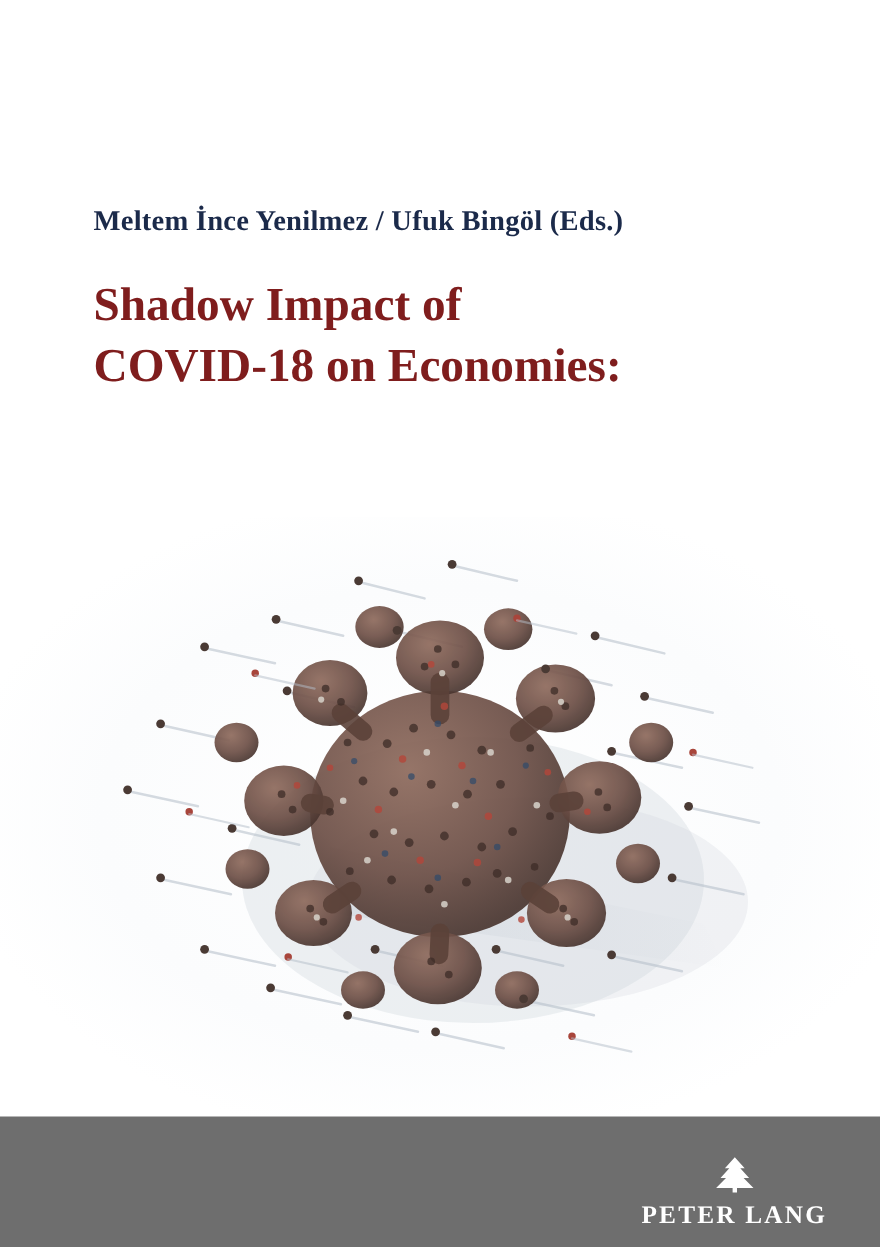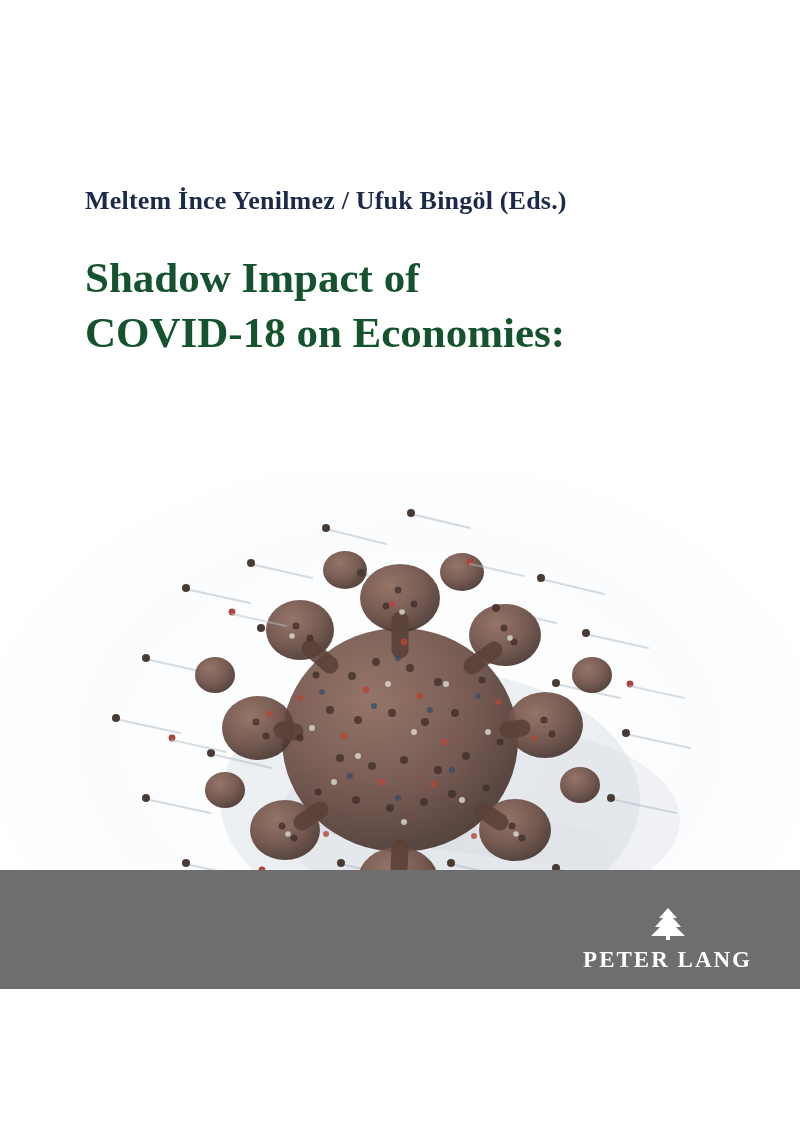--- a/index.html
+++ b/index.html
@@ -13,21 +13,21 @@
     font-family: "Liberation Serif", serif;
     overflow: hidden;
     position: relative;
   }
 
   .cover {
     position: absolute;
     left: 0;
     top: 0;
     width: 800px;
-    height: 989px;
+    height: 1134px;
     background: #ffffff;
     overflow: hidden;
   }
 
   
   .text-block {
     position: absolute;
     left: 85px;
     top: 185px;
     width: 640px;
@@ -41,21 +41,21 @@
     letter-spacing: 0.2px;
     line-height: 1.2;
     margin: 0 0 34px 0;
     white-space: nowrap;
   }
 
   .title {
     font-family: "Liberation Serif", serif;
     font-size: 43px;
     font-weight: bold;
-    color: #14532d;
+    color: #7f1d1d;
     line-height: 1.28;
     margin: 0;
   }
   .title .line { display: block; }
 
   
   .art {
     position: absolute;
     left: 0;
     top: 470px;

